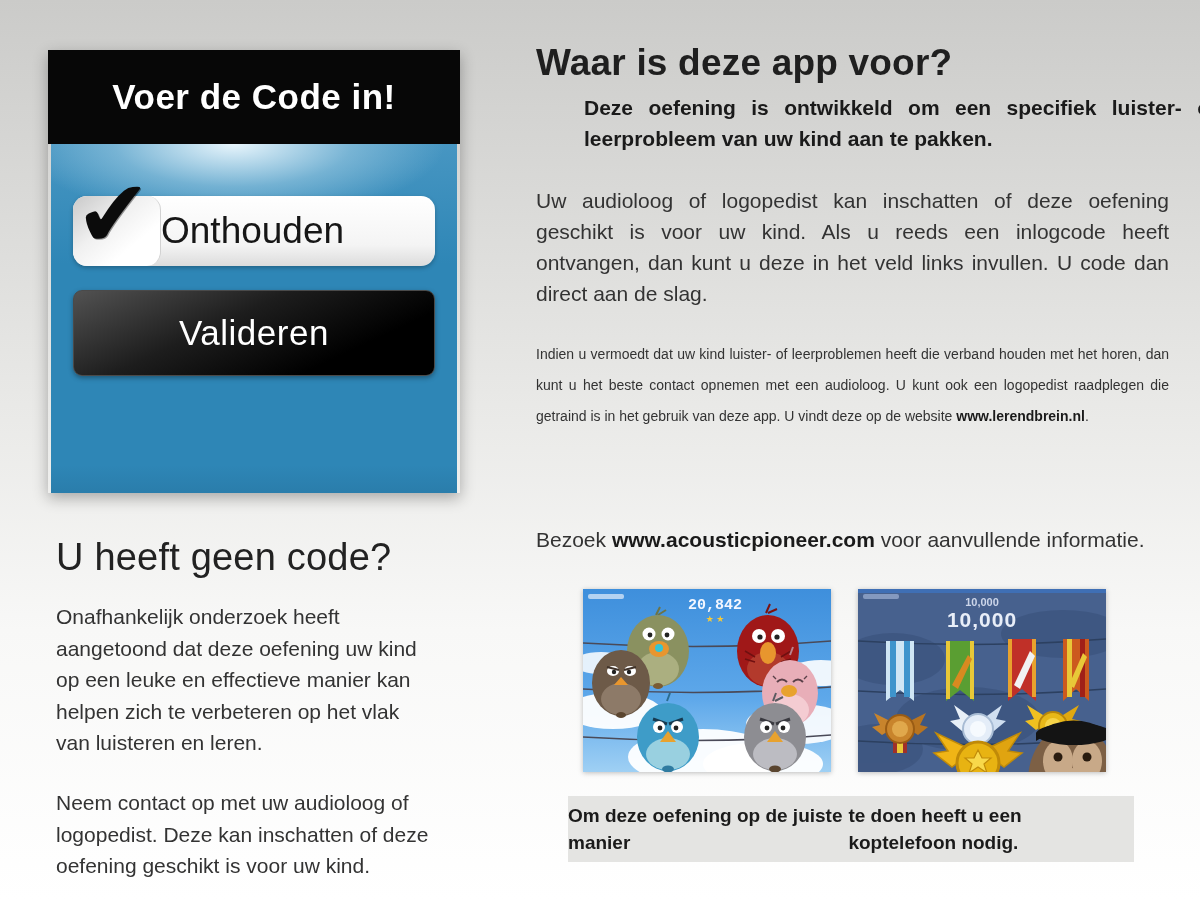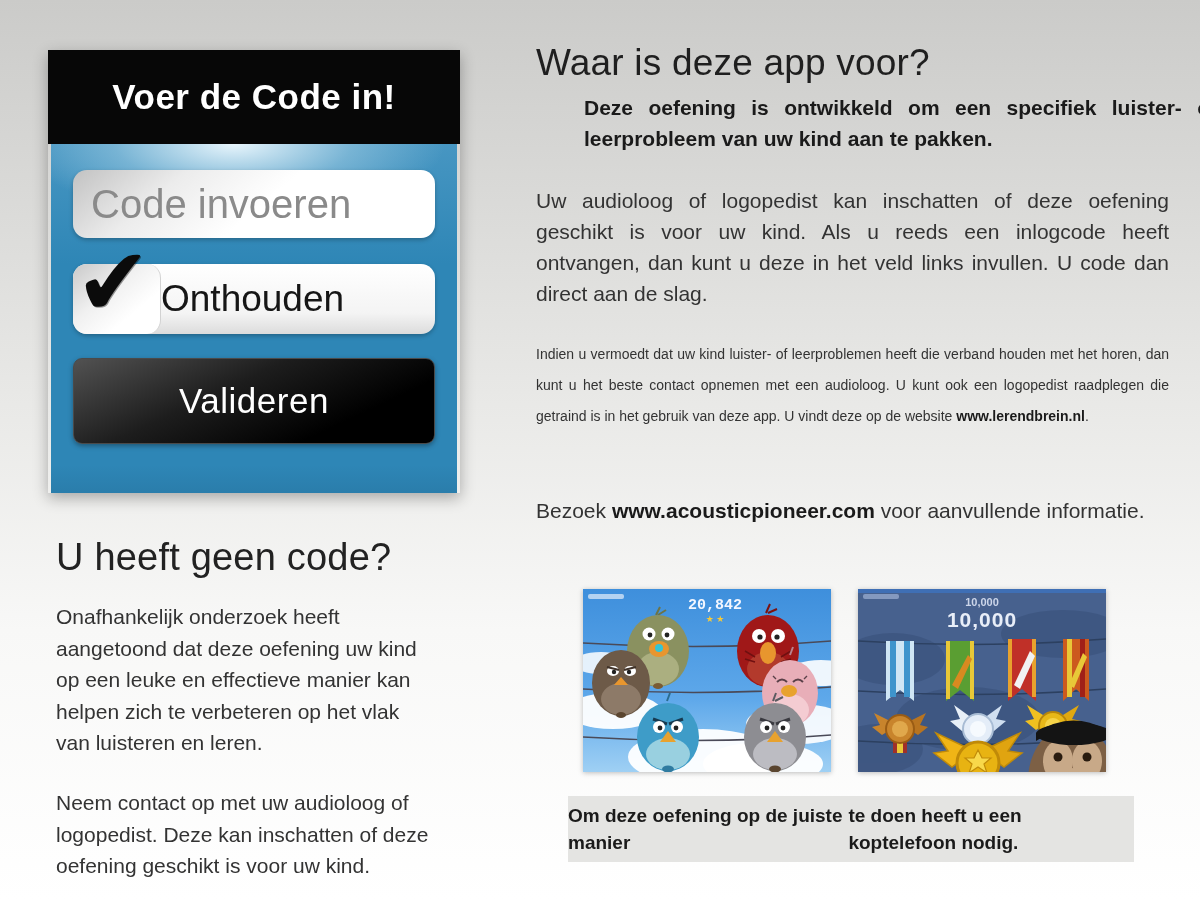--- a/index.html
+++ b/index.html
@@ -80,37 +80,37 @@
     font-size:21px; line-height:31.5px; color:#333333;
   }
   .no-code-p2 {
     position:absolute; left:56px; top:787px; width:382px;
     font-size:21px; line-height:31.5px; color:#333333;
   }
 
   
   .about-heading {
     position:absolute; left:536px; top:42px;
-    font-size:37px; font-weight:400; color:#1f1f1f; letter-spacing:.2px;
+    font-size:37px; font-weight:700; color:#1f1f1f; letter-spacing:.2px;
   }
   .about-intro {
     position:absolute; left:536px; top:92px; width:633px;
     font-size:21px; line-height:31px; color:#1a1a1a;
     font-weight:bold; text-align:justify;margin-left:48px;
   }
   .about-p2 {
     position:absolute; left:536px; top:185px; width:633px;
     font-size:21px; line-height:31px; color:#333333; text-align:justify;
   }
   .about-p3 {
     position:absolute; left:536px; top:339px; width:633px;
     font-size:14px; line-height:31px; color:#333333; text-align:justify;
   }
   .about-p4 {
-    position:absolute; left:536px; top:495px; width:640px;
+    position:absolute; left:536px; top:524px; width:640px;
     font-size:21px; line-height:31px; color:#333333;
   }
   .inline-bold { font-weight:bold; color:#1a1a1a; }
 
   
   .shot {
     position:absolute; top:589px; width:248px; height:183px;
     box-shadow: 0 1px 5px rgba(0,0,0,.25);
     background:#6aaade;
   }
@@ -127,21 +127,20 @@
   }
 </style>
 </head>
 <body>
 
 <div class="page">
 
   <div class="code-panel">
     <div class="panel-header">Voer de Code in!</div>
     <div class="panel-body">
-      <input class="code-input" type="text" value="" placeholder="Code invoeren" style="">
       <div class="remember-row">
         <div class="checkbox-box">
           <span class="check-glyph">✔</span>
         </div>
         <span class="remember-label">Onthouden</span>
       </div>
       <button class="validate-button">Valideren</button>
     </div>
   </div>
 

